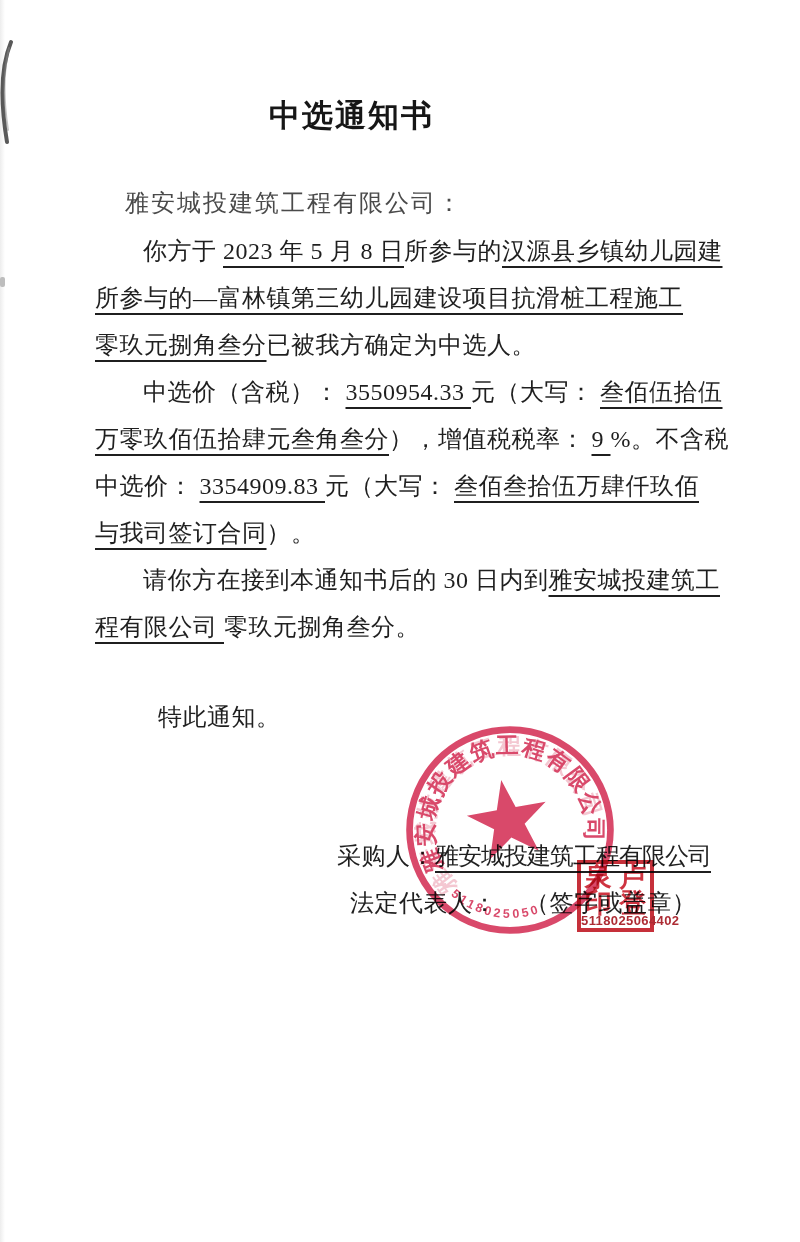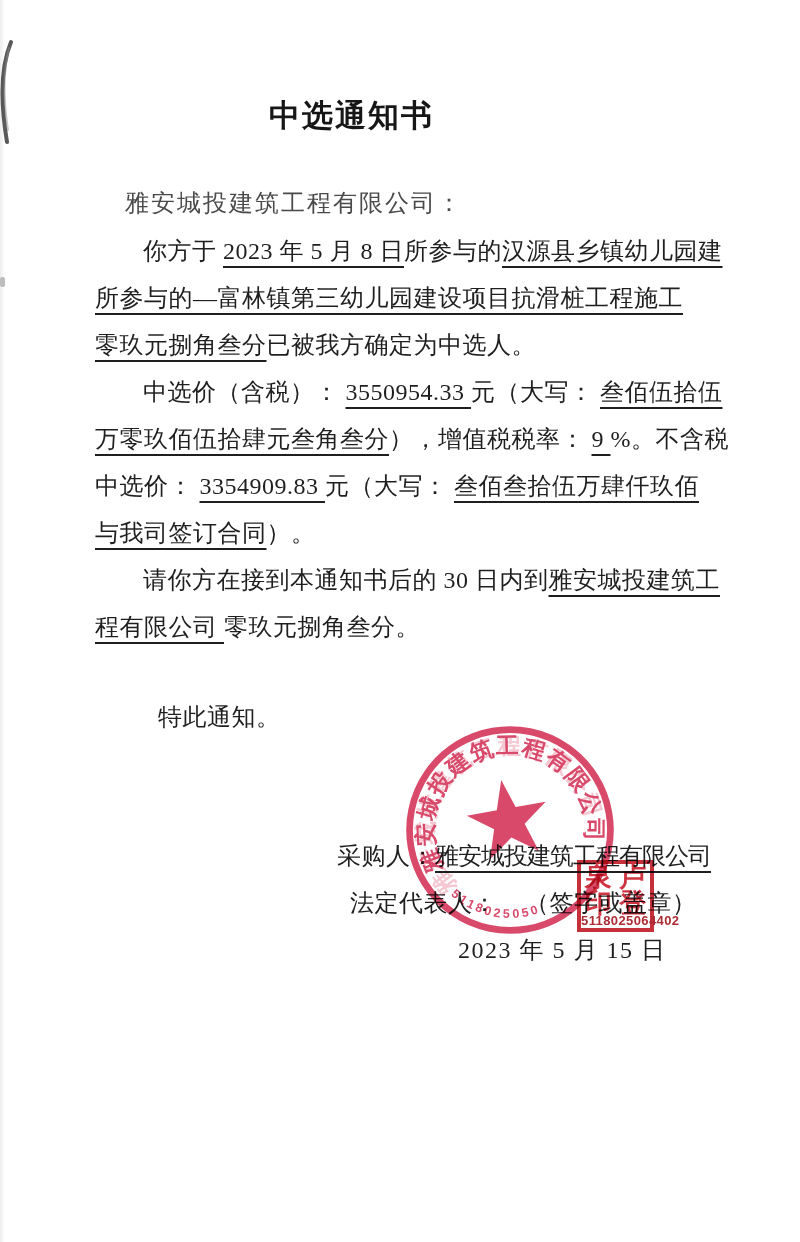--- a/index.html
+++ b/index.html
@@ -141,21 +141,20 @@
     <div class="notice">特此通知。</div>
 
     <div class="sig sig-purchaser">
       <span>采购人：</span><span class="u company">雅安城投建筑工程有限公司</span>
     </div>
 
     <div class="sig sig-legal">
       <span>法定代表人：</span><span class="gap"></span><span>（签字或盖章）</span>
     </div>
 
-    <div class="sig sig-date">2023 年 5 月 15 日</div>
 
   </div>
 
   <div class="stamp round-stamp" id="roundStamp" style="color: rgb(214, 59, 95);">
     <svg viewBox="0 0 230 230">
       <defs>
         <path id="arcTop" d="M 39.8 142.4 A 80 80 0 1 1 190.2 142.4" fill="none"></path>
         <path id="arcBot" d="M 39.7 167.8 A 92 92 0 0 0 190.3 167.8" fill="none"></path>
       </defs>
       <circle cx="115" cy="115" r="105" fill="none" stroke="currentColor" stroke-width="7"></circle>

